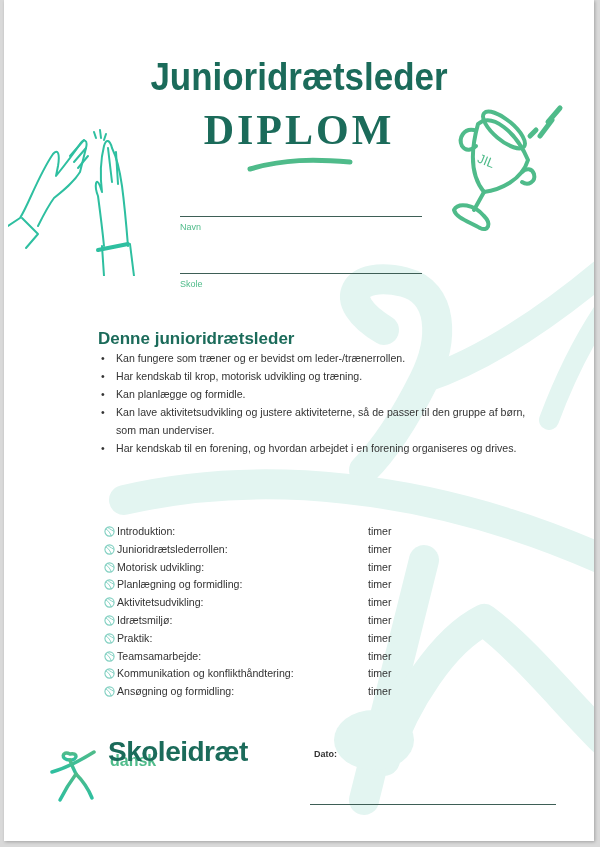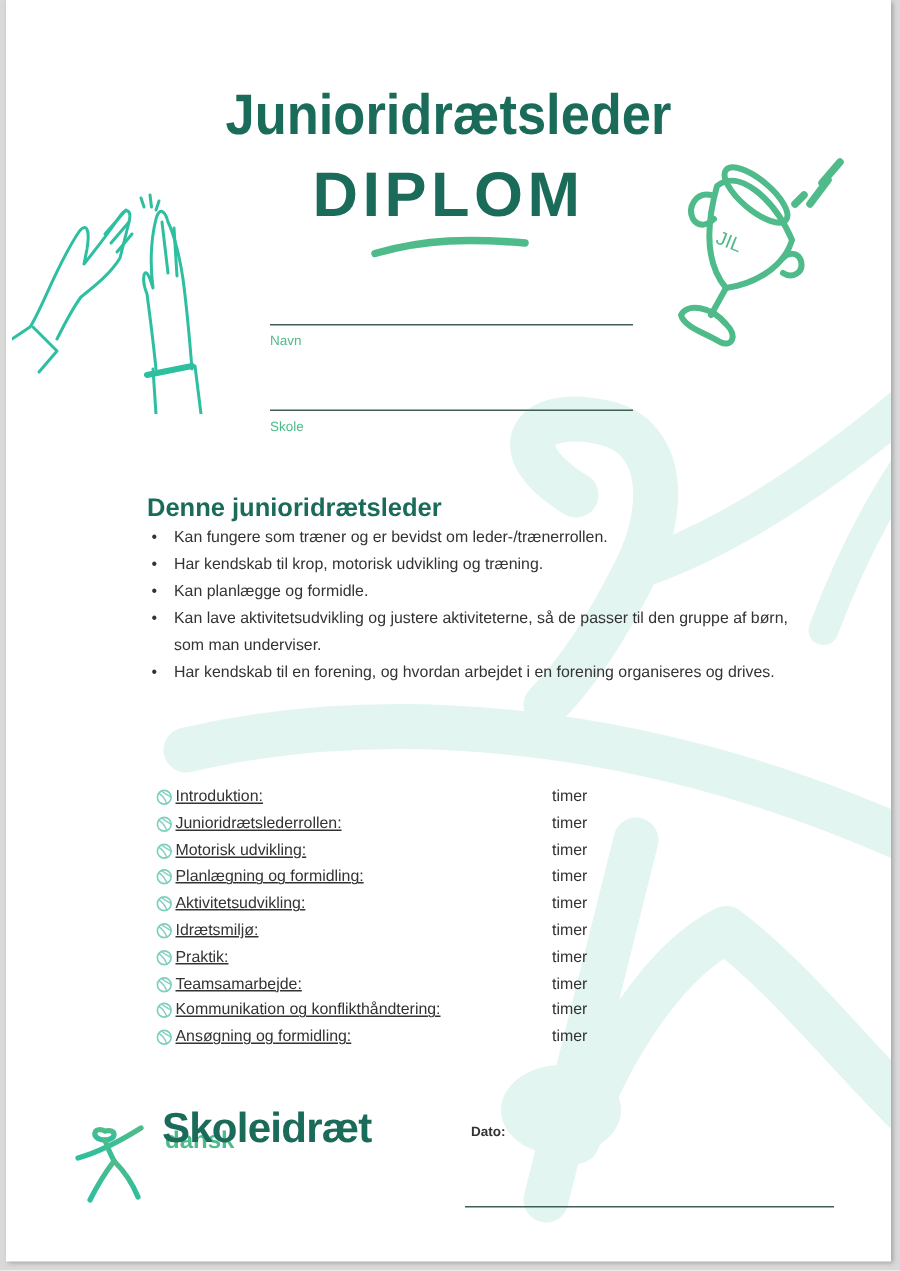--- a/index.html
+++ b/index.html
@@ -1,34 +1,34 @@
 <!DOCTYPE html>
 <html><head>
 <meta charset="utf-8">
 <style>
   html,body{margin:0;padding:0;}
   body{width:600px;height:847px;background:#d9d9d9;position:relative;overflow:hidden;font-family:"Liberation Sans",sans-serif;}
   .page{position:absolute;left:4px;top:0;width:590px;height:841px;background:#fff;box-shadow:1px 1px 3px rgba(0,0,0,0.25);overflow:hidden;}
   .watermark{position:absolute;left:0;top:0;width:590px;height:841px;pointer-events:none;}
   .title{position:absolute;left:0;width:590px;text-align:center;color:#1b6b5a;font-weight:bold;}
   .title1{top:56px;font-size:38px;font-family:"Liberation Sans",sans-serif;transform:scaleX(0.92);letter-spacing:0px;}
-  .title2{top:106px;font-size:42px;letter-spacing:3px;}
+  .title2{top:106px;font-size:42px;letter-spacing:3px;font-family:Liberation Serif, serif;}
   .swoosh{position:absolute;left:240px;top:155px;}
   .hands{position:absolute;left:4px;top:126px;}
   .trophy{position:absolute;left:440px;top:90px;}
   .line{position:absolute;height:0;border-top:1.3px solid #3e5e56;}
   .caption{position:absolute;font-size:9px;color:#4fbb8a;text-align:left;}
   .h2{position:absolute;left:94px;font-size:17px;font-weight:bold;color:#1b6b5a;}
   .bullets{position:absolute;left:94px;top:349px;width:430px;font-size:10.6px;color:#333;line-height:18px;margin:0;padding:0;list-style:none;}
   .bullets li{position:relative;padding-left:18px;}
   .bullets li::before{content:"•";position:absolute;left:3px;top:0;}
   .modules{position:absolute;left:100px;top:523px;font-size:10.6px;color:#333;}
   .mod{position:relative;height:17.8px;line-height:17.8px;width:300px;}
   .mod .ico{position:absolute;left:0;top:3px;width:11px;height:11px;}
-  .mod .lbl{position:absolute;left:13px;text-decoration:underline;}
+  .mod .lbl{position:absolute;left:13px;}
   .mod .unit{position:absolute;left:264px;}
   .logo{position:absolute;left:44px;top:744px;}
   .logo-dansk{position:absolute;left:106px;top:752px;font-size:16px;font-weight:bold;color:#4fbb8a;}
   .logo-name{position:absolute;left:104px;top:736px;font-size:28px;font-weight:bold;color:#1b6b5a;letter-spacing:-0.5px;}
   .dato{position:absolute;left:310px;top:749px;font-size:9px;color:#333;font-weight:bold;}
   .underviser{position:absolute;left:310px;top:808px;width:240px;text-align:center;font-size:9px;color:#333;}
 </style>
 </head>
 <body>
 

